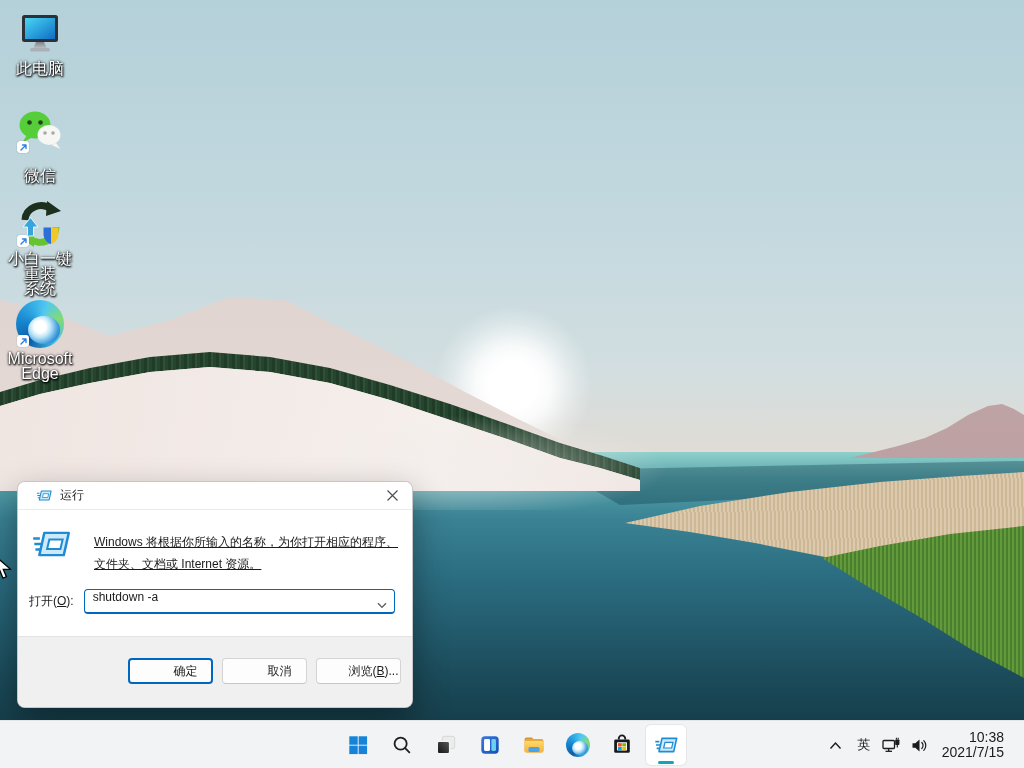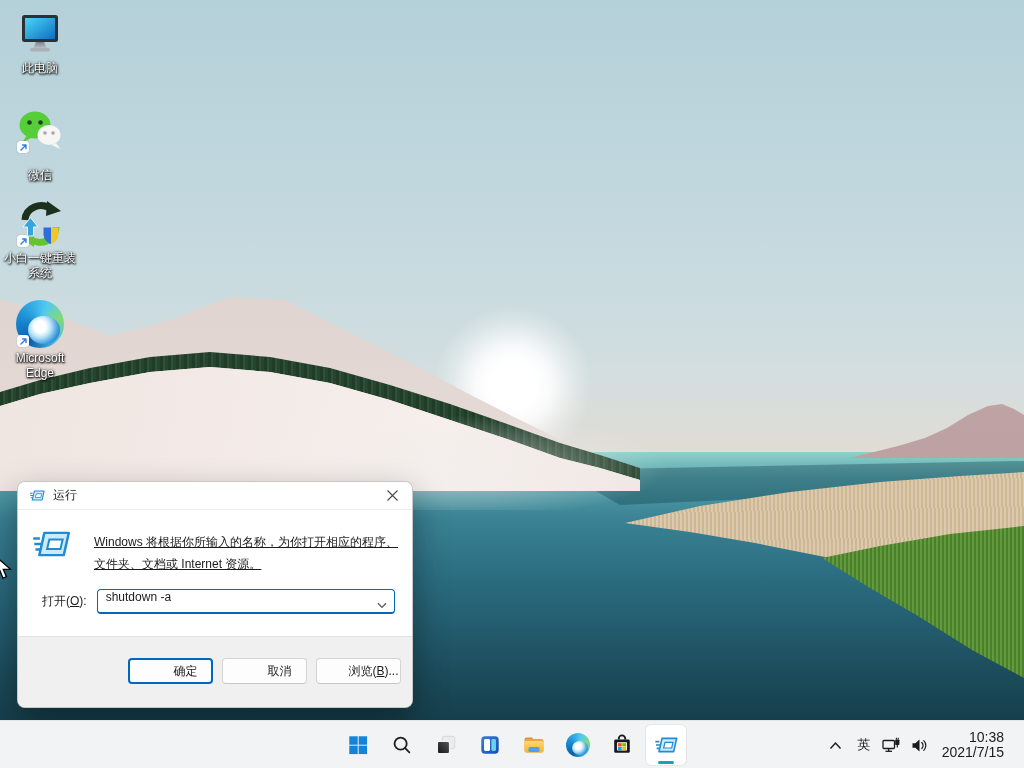--- a/index.html
+++ b/index.html
@@ -26,42 +26,42 @@
   .mist { position:absolute; left:240px; top:415px; width:430px; height:95px;
          background:radial-gradient(ellipse at 50% 55%,rgba(242,238,236,.6),rgba(242,238,236,0) 70%); }
   .wheat { clip-path:polygon(625px 523px,700px 506px,790px 492px,880px 482px,960px 476px,1024px 472px,1024px 612px,950px 595px,885px 576px,830px 558px,755px 543px,690px 532px);
          background:repeating-linear-gradient(88deg,#dccaae 0 2px,#cdb795 2px 4px); }
   .grass { clip-path:polygon(822px 558px,880px 546px,950px 534px,1024px 526px,1024px 678px,972px 650px,918px 616px,870px 588px);
          background:repeating-linear-gradient(90deg,#639a3b 0 2px,#4a7f2e 2px 4px); }
 
   
   .d-icon { position:absolute; width:78px; display:flex; flex-direction:column; align-items:center; gap:3px; cursor:default; }
   .d-icon .art { width:48px; height:48px; position:relative; }
-  .d-icon .cap { font-size:12px; color:#fff; text-align:center; line-height:15px;
+  .d-icon .cap { font-size:16px; color:#fff; text-align:center; line-height:15px;
                  text-shadow:0 1px 2px rgba(0,0,0,.95),0 0 3px rgba(0,0,0,.75),1px 1px 2px rgba(0,0,0,.8); }
   .badge { position:absolute; left:1px; bottom:1px; width:12px; height:12px; background:#fff; border-radius:3px;
            box-shadow:0 0 1px rgba(0,0,0,.45); display:flex; align-items:center; justify-content:center; }
   .logo-scale { position:absolute; left:0; top:0; width:24px; height:24px; transform:scale(2); transform-origin:top left; }
 
   .edge-logo { width:24px; height:24px; border-radius:50%; position:relative; overflow:hidden;
     background:conic-gradient(from 210deg at 50% 50%,#0a5da8,#1787cf 70deg,#36aee6 130deg,#52c9f2 170deg,#83da74 225deg,#47c1ea 285deg,#0a5da8 360deg); }
   .edge-logo::before { content:""; position:absolute; left:25%; top:33%; width:66%; height:60%; border-radius:50%;
     background:radial-gradient(circle at 38% 38%,#fff 0 22%,#bce6f8 40%,#3e9adc 68%,#0f5fae 100%); }
 
   
   .dialog { position:absolute; left:17px; top:481px; width:396px; height:227px; background:#fff;
             border:1px solid rgba(0,0,0,.22); border-radius:8px; box-shadow:0 14px 34px rgba(0,0,0,.38);
             font-size:12px; color:#1b1b1b; overflow:hidden; }
   .dlg-titlebar { position:absolute; left:0; top:0; width:100%; height:28px; display:flex; align-items:center;
-            padding:0 0 0 11px; gap:8px; border-bottom:1px solid #ececec; background:#fff; }
+            padding:0 0 0 18px; gap:8px; border-bottom:1px solid #ececec; background:#fff; }
   .dlg-title { font-size:12px; }
   .dlg-close { margin-left:auto; width:40px; height:27px; display:flex; align-items:center; justify-content:center; }
   .dlg-runicon-big { position:absolute; left:13px; top:47px; }
   .dlg-desc { position:absolute; left:76px; top:49px; width:318px; line-height:22px;text-decoration:underline; }
-  .dlg-open-row { position:absolute; left:24px; top:107px; right:17px; display:flex; align-items:center; }
+  .dlg-open-row { position:absolute; left:11px; top:107px; right:17px; display:flex; align-items:center; }
   .dlg-open-label { white-space:nowrap; margin-right:10px; }
   .combo { position:relative; flex:1; }
   .combo input { width:100%; height:25px; font-family:inherit; font-size:12px; color:#1b1b1b; padding:0 24px 8px 8px;
             border:1px solid #0067c0; border-bottom:2px solid #0067c0; border-radius:4px; background:#fff; outline:none; }
   .combo .chev { position:absolute; right:8px; top:9px; }
   .dlg-footer { position:absolute; left:0; bottom:0; width:100%; height:71px; background:#f0f0f0; border-top:1px solid #e3e3e3; }
   .dlg-buttons { position:absolute; right:11px; top:21px; display:flex; gap:9px; }
   .btn { width:85px; height:26px; background:#fdfdfd; border:1px solid #d4d4d4; border-bottom-color:#c7c7c7;
          border-radius:4px; font-size:12px; color:#1b1b1b; display:flex; align-items:center; justify-content:center; cursor:default;padding-left:30px; }
   .btn.default { border:2px solid #0067c0; }

